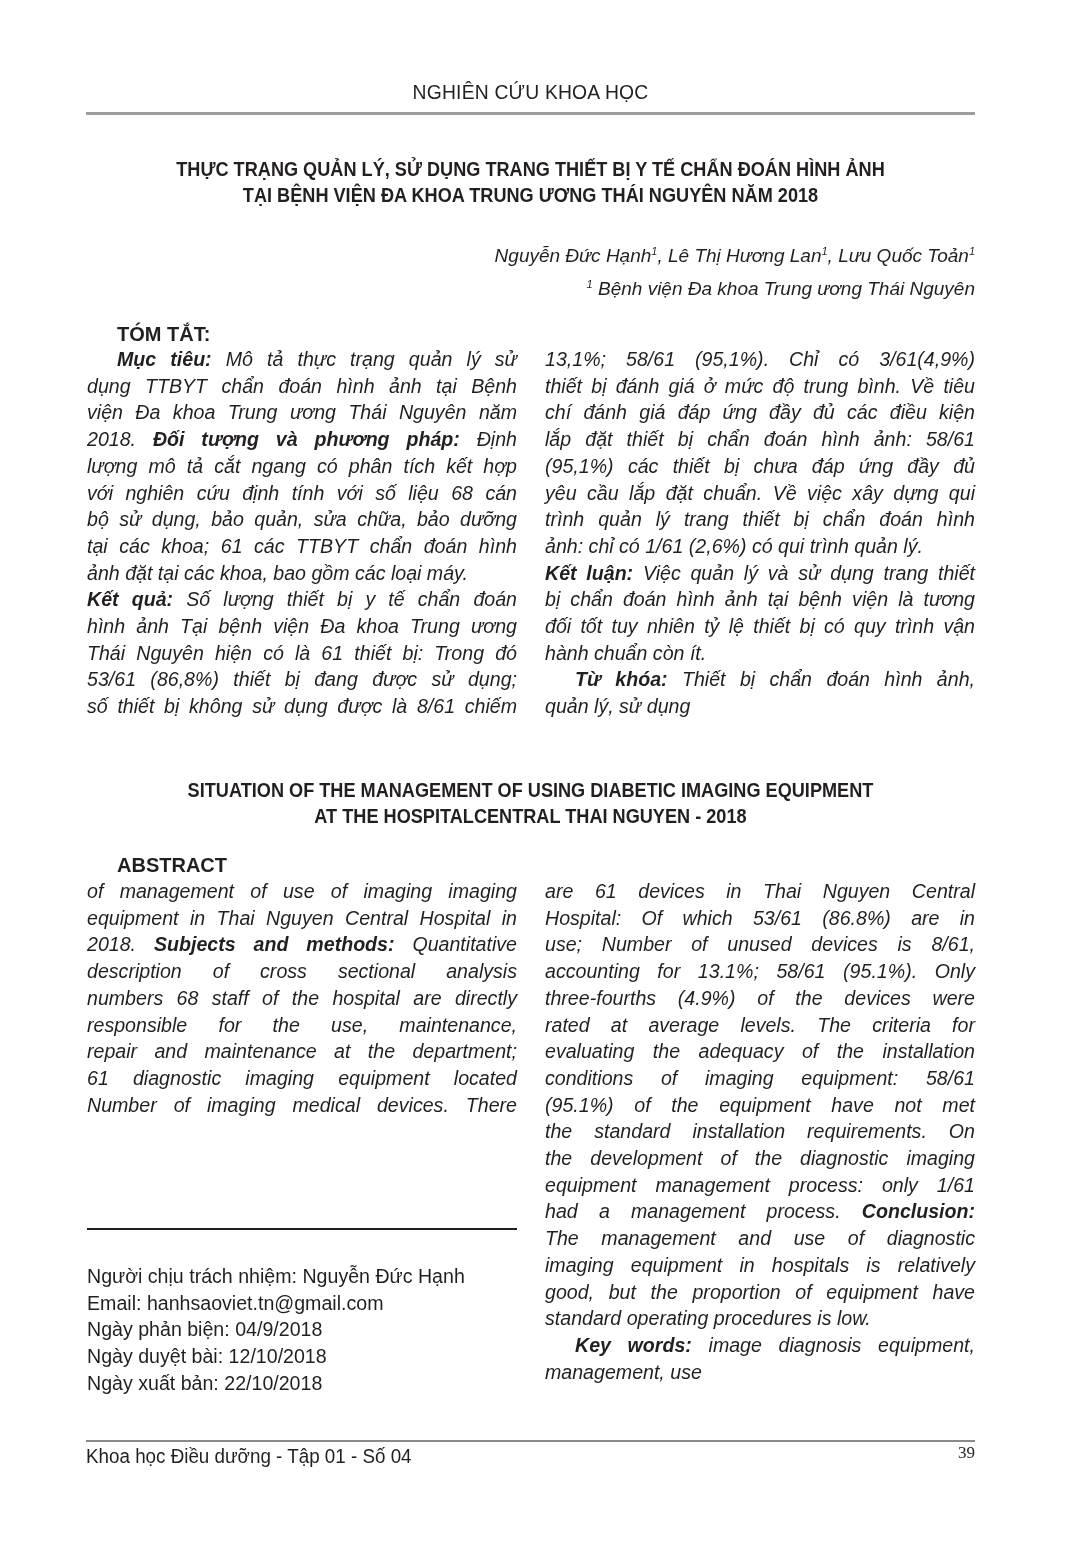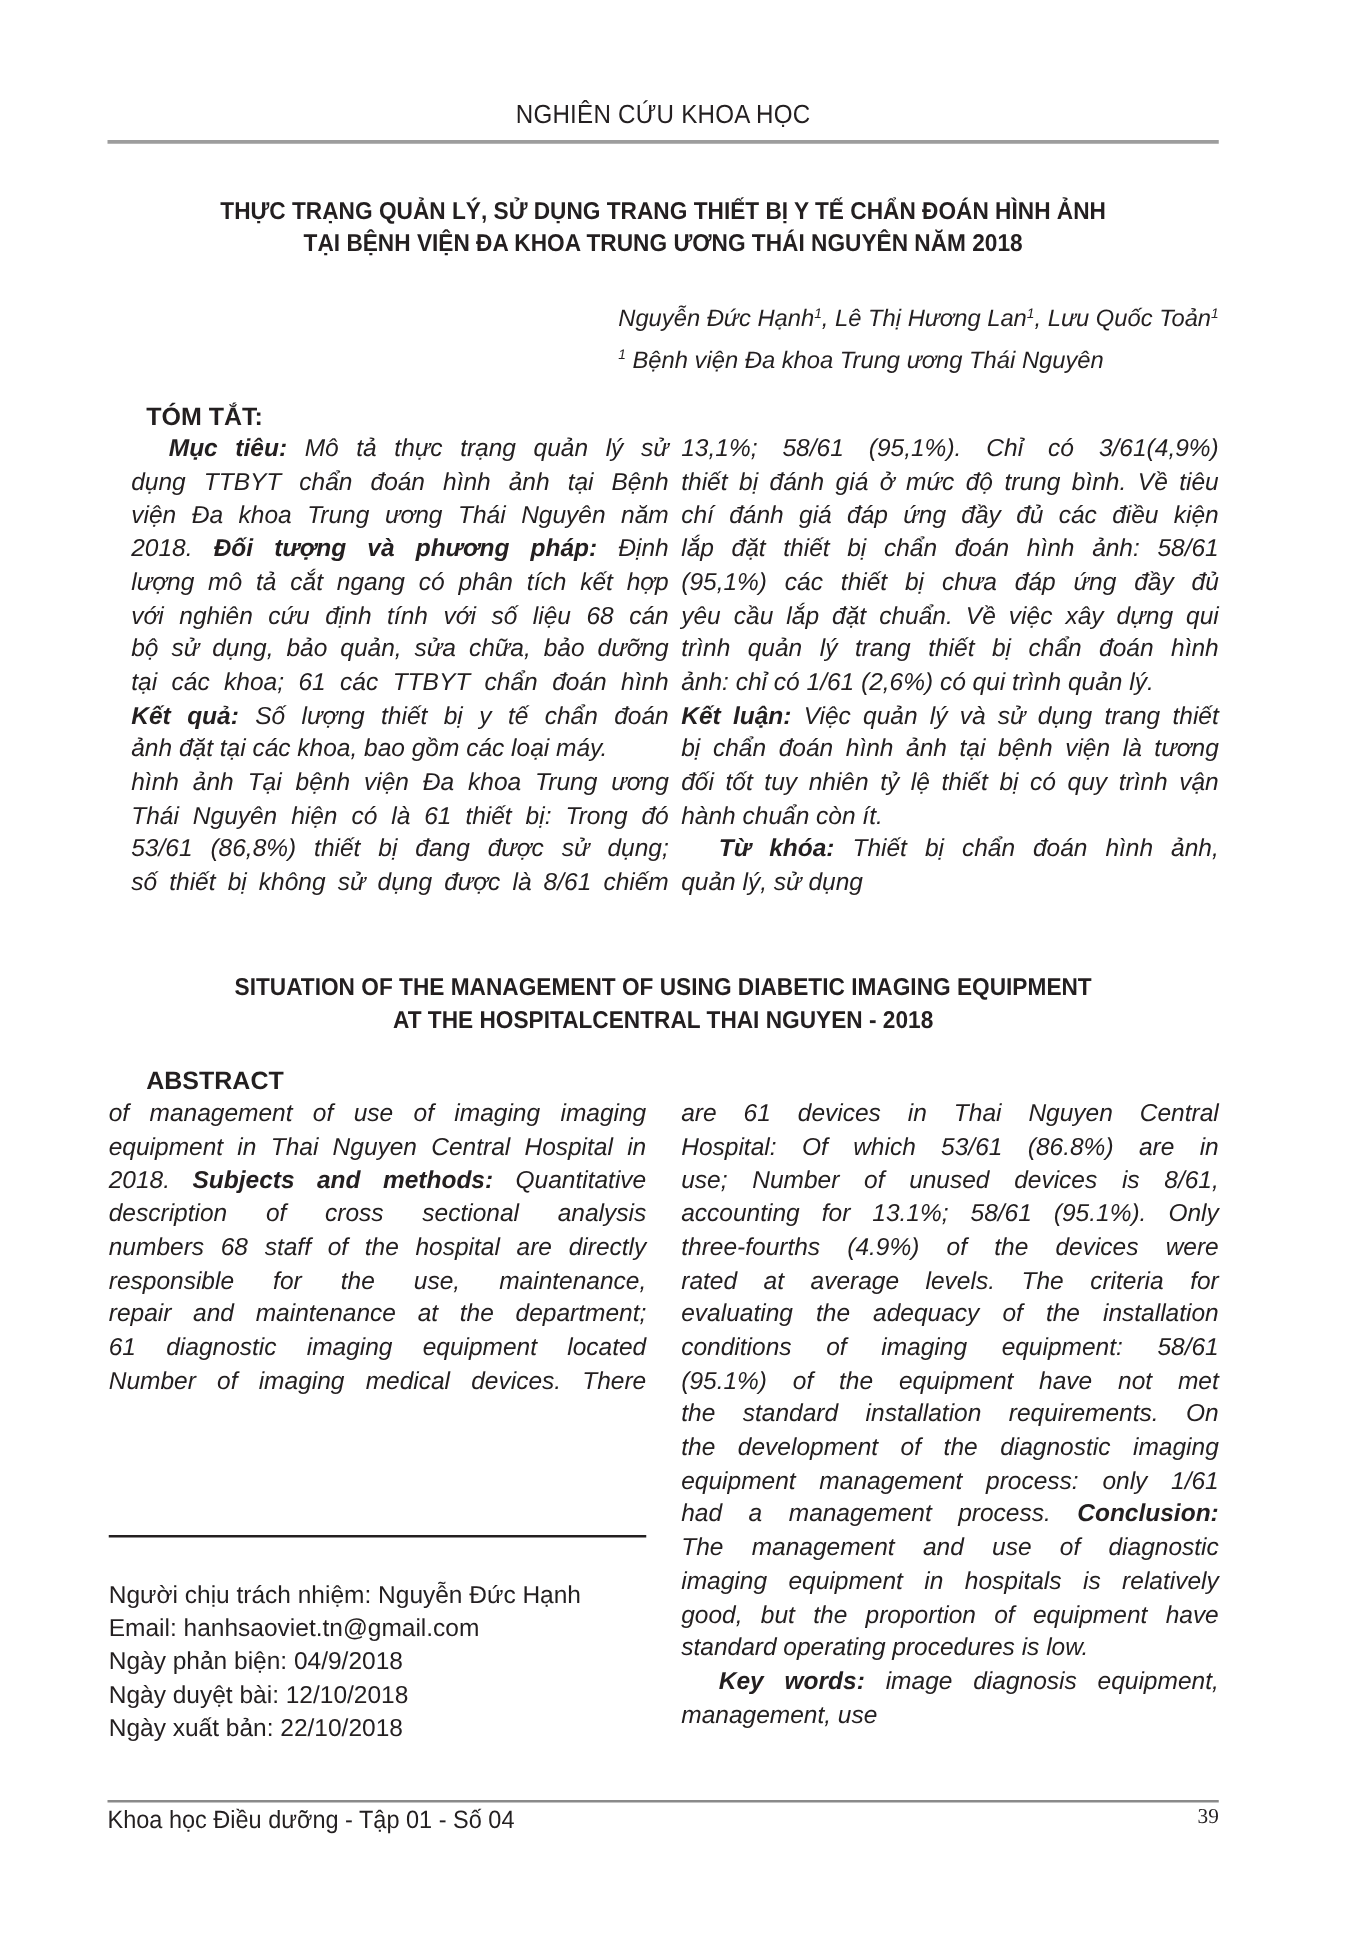--- a/index.html
+++ b/index.html
@@ -17,21 +17,21 @@
     .rule { height: 3px; background: #9d9d9d; }
     .head-rule { left: 86px; width: 889px; top: 112px; }
     .title {
       left: 86px; width: 889px; text-align: center;
       font-weight: bold; font-size: 19.5px; line-height: 26px;
       transform: scaleX(0.93); transform-origin: center;
     }
     .vn-title { top: 156px; }
     .en-title { top: 777px; }
     .authors {
-      right: 115px; top: 237px; 
+      right: 115px; top: 237px; text-align: right;
       font-style: italic; font-size: 19px; line-height: 29px;
     }
     .authors sup { font-size: 11px; vertical-align: 7px; }
     .section-head {
       font-weight: bold; font-size: 20px;
     }
     .col {
       width: 430px; font-size: 19.6px; line-height: 26.7px;
       font-style: italic; text-align: justify; text-align-last: auto;
     }
@@ -66,31 +66,31 @@
 
 <div class="abs authors">
   <div>
     <span>Nguyễn Đức Hạnh</span><sup>1</sup><span>, </span><span>Lê Thị Hương Lan</span><sup>1</sup><span>, </span><span>Lưu Quốc Toản</span><sup>1</sup>
   </div>
   <div><sup>1</sup> <span>Bệnh viện Đa khoa Trung ương Thái Nguyên</span></div>
 </div>
 
 <div class="abs section-head" style="left:117px; top:323px;">TÓM TẮT:</div>
 
-<div class="abs col col-left" style="top:346px;margin-left:18px;" id="vn-left">
+<div class="abs col col-left" style="top:346px;" id="vn-left">
     <span class="line" style="padding-left: 30px;"><b>Mục tiêu:</b><span> Mô tả thực trạng quản lý sử</span></span>
     <span class="line"><span>dụng TTBYT chẩn đoán hình ảnh tại Bệnh</span></span>
     <span class="line"><span>viện Đa khoa Trung ương Thái Nguyên năm</span></span>
     <span class="line"><span>2018. </span><b>Đối tượng và phương pháp:</b><span> Định</span></span>
     <span class="line"><span>lượng mô tả cắt ngang có phân tích kết hợp</span></span>
     <span class="line"><span>với nghiên cứu định tính với số liệu 68 cán</span></span>
     <span class="line"><span>bộ sử dụng, bảo quản, sửa chữa, bảo dưỡng</span></span>
     <span class="line"><span>tại các khoa; 61 các TTBYT chẩn đoán hình</span></span>
+    <span class="line last"><span>ảnh đặt tại các khoa, bao gồm các loại máy.</span></span>
     <span class="line"><b>Kết quả:</b><span> Số lượng thiết bị y tế chẩn đoán</span></span>
-    <span class="line last"><span>ảnh đặt tại các khoa, bao gồm các loại máy.</span></span>
     <span class="line"><span>hình ảnh Tại bệnh viện Đa khoa Trung ương</span></span>
     <span class="line"><span>Thái Nguyên  hiện có là 61 thiết bị: Trong đó</span></span>
     <span class="line"><span>53/61 (86,8%) thiết bị đang được sử dụng;</span></span>
     <span class="line"><span>số thiết bị không sử dụng được là 8/61 chiếm</span></span>
   </div>
 
 <div class="abs col col-right" style="top:346px;" id="vn-right">
     <span class="line"><span>13,1%; 58/61 (95,1%). Chỉ có 3/61(4,9%)</span></span>
     <span class="line"><span>thiết bị đánh giá ở mức độ trung bình. Về tiêu</span></span>
     <span class="line"><span>chí đánh giá đáp ứng đầy đủ các điều kiện</span></span>

